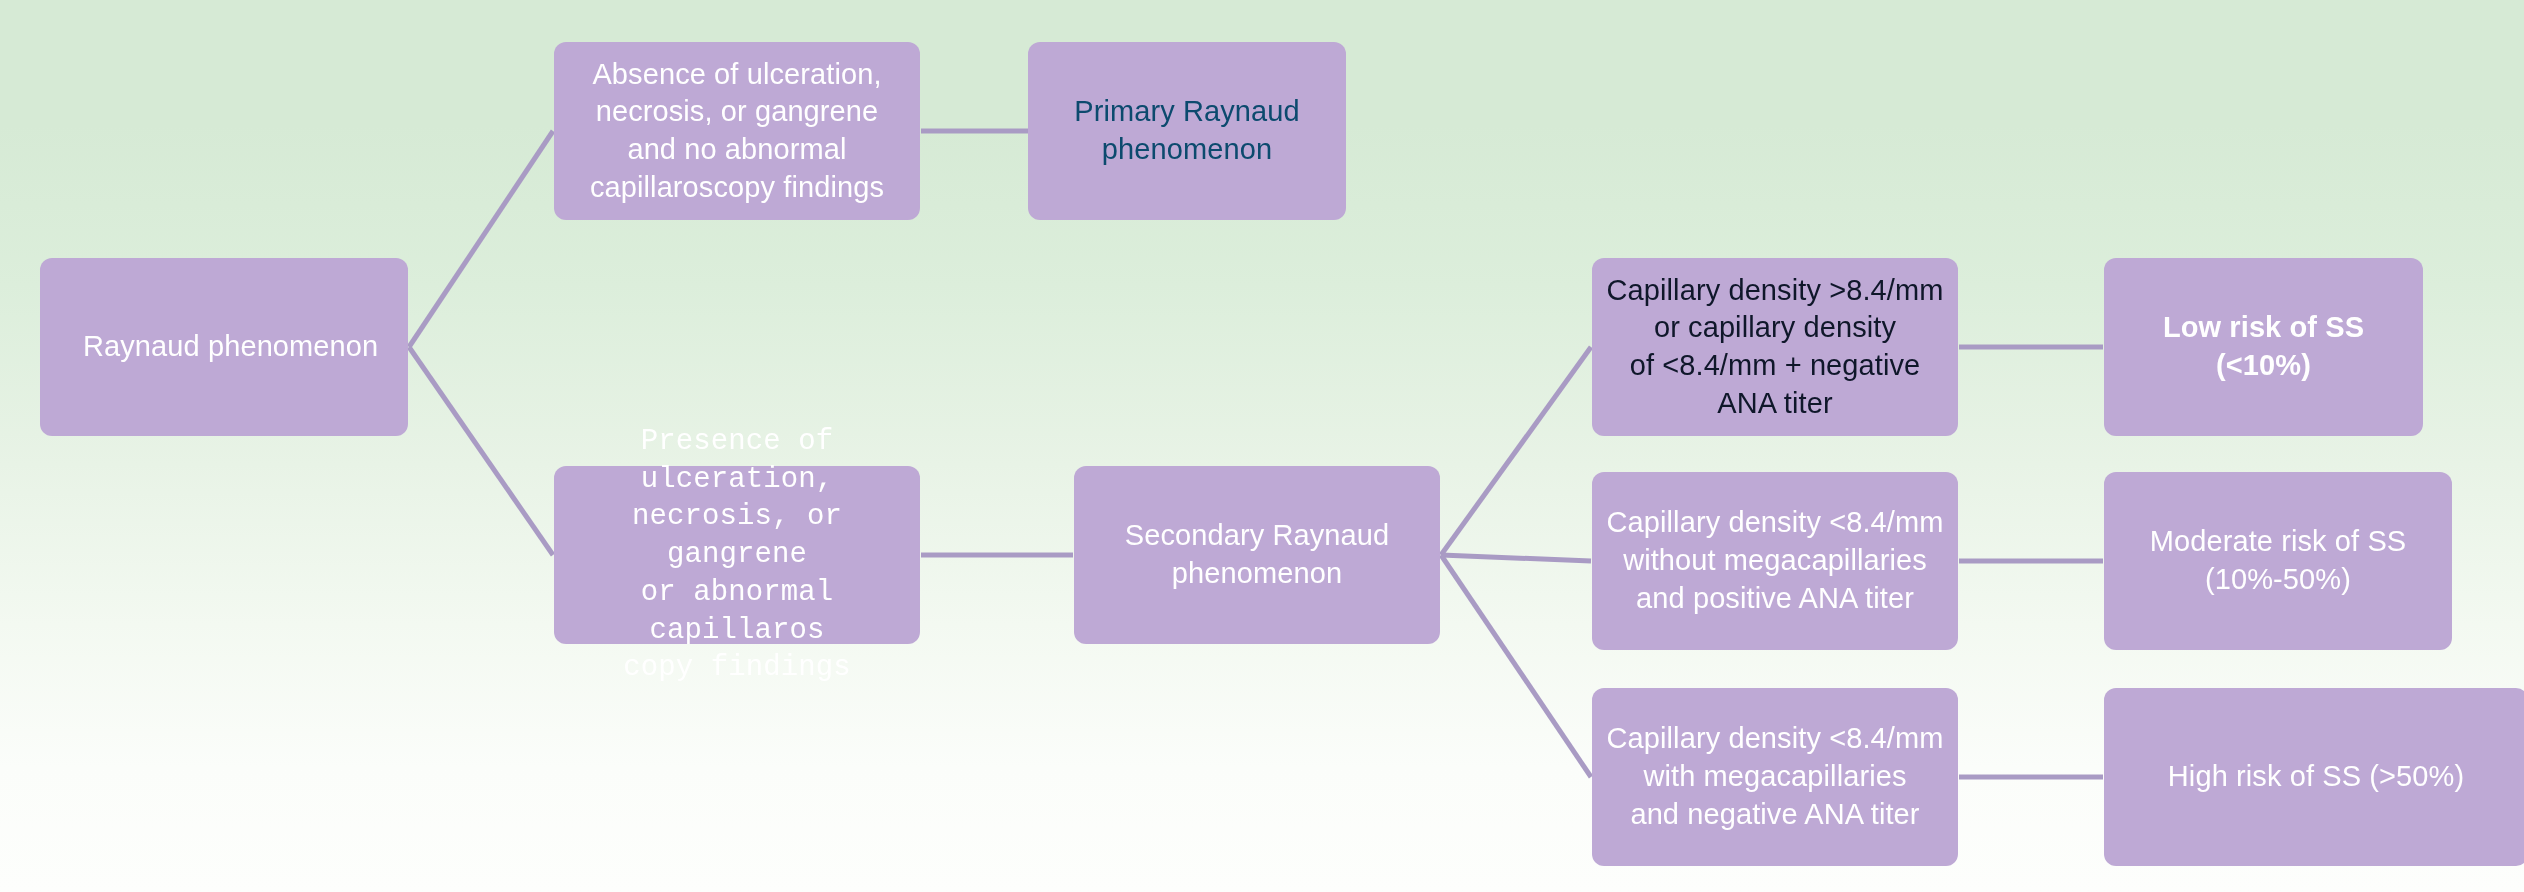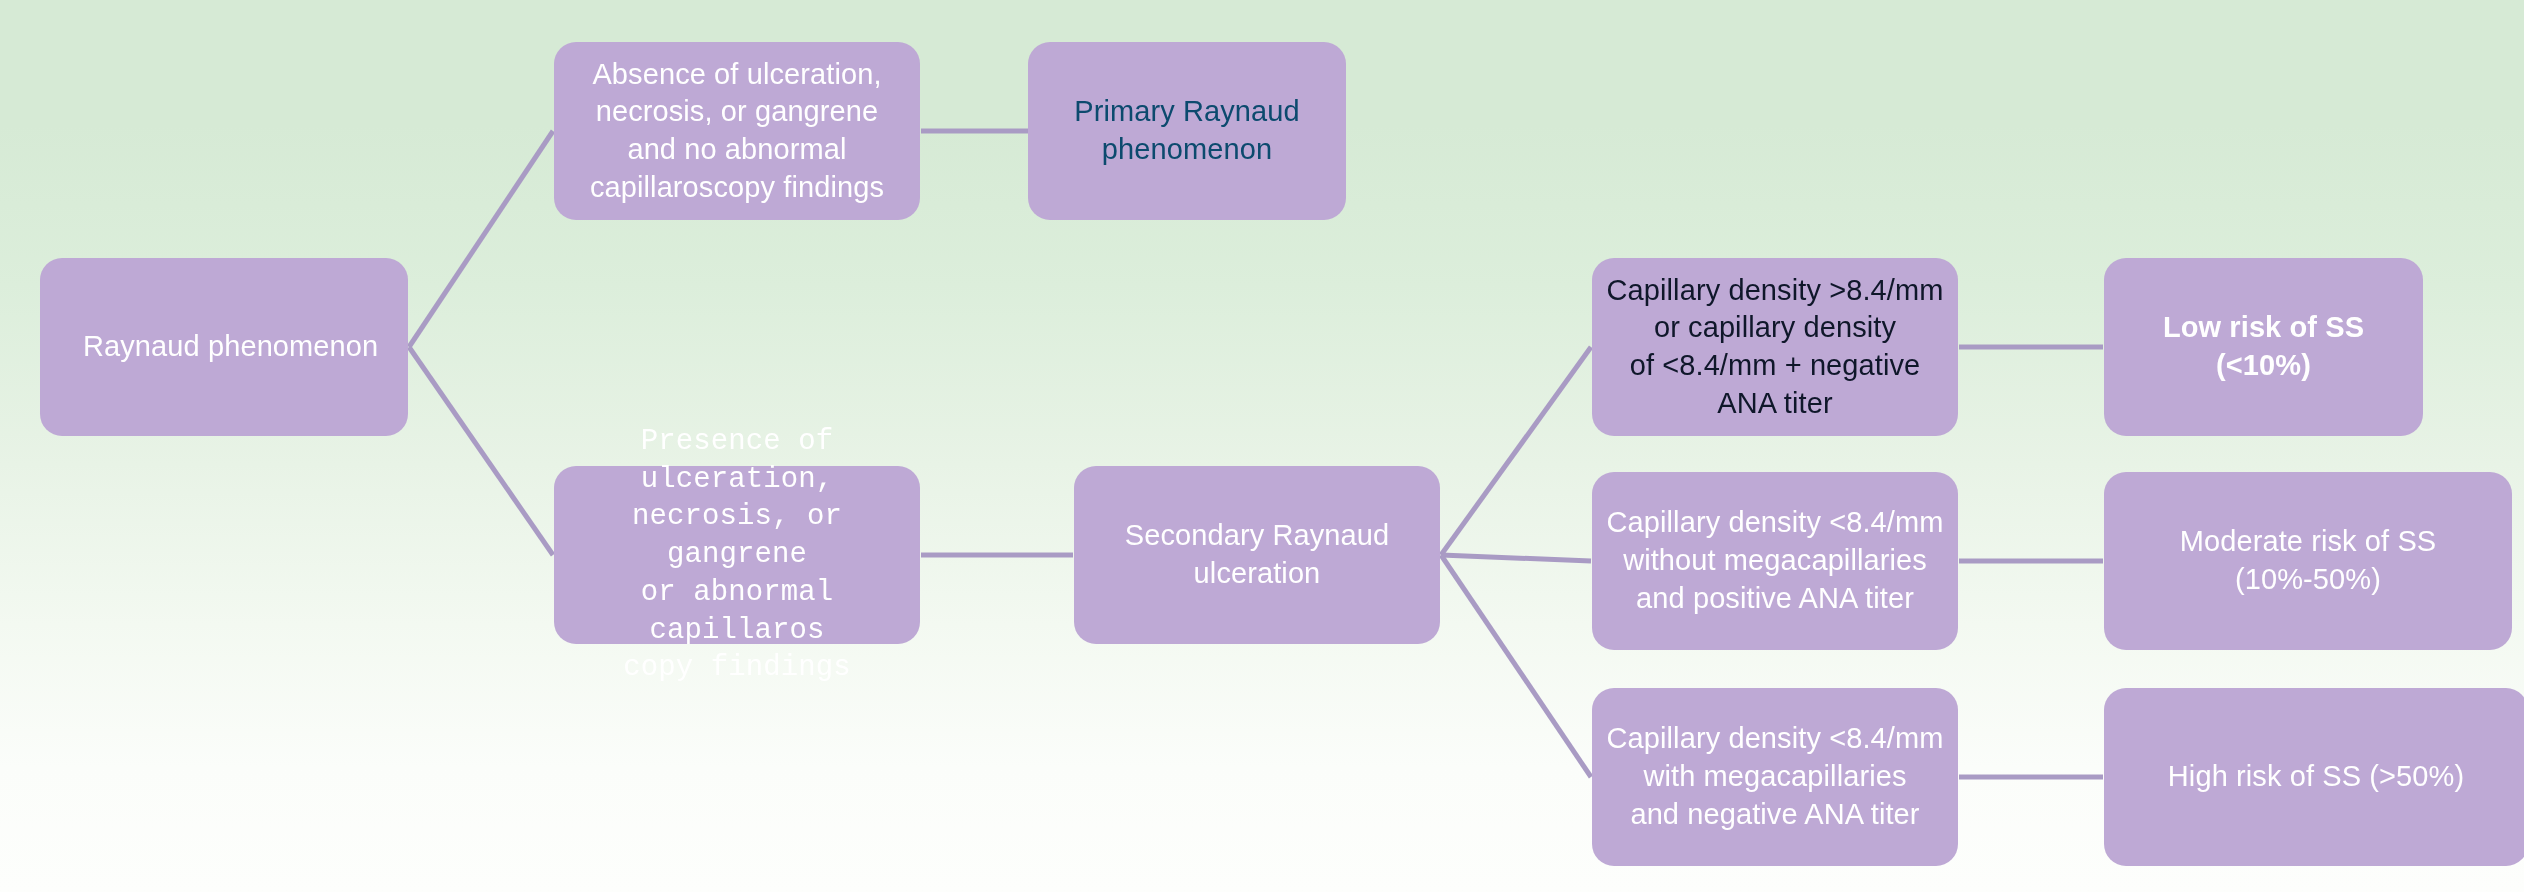--- a/index.html
+++ b/index.html
@@ -27,21 +27,21 @@
     left: 0;
     top: 0;
     width: 2524px;
     height: 892px;
     pointer-events: none;
   }
   .node {
     position: absolute;
     box-sizing: border-box;
     background: #bea9d5;
-    border-radius: 22px;
+    border-radius: 12px;
     display: flex;
     align-items: center;
     justify-content: center;
     text-align: center;
     color: #ffffff;
     font-size: 29px;
     line-height: 1.30;
     letter-spacing: 0.1px;
     padding: 8px 14px;
     z-index: 2;
@@ -87,42 +87,42 @@
 phenomenon</span>
       </div>
       <div class="node" style="left: 554px; top: 466px; width: 366px; height: 178px; background: rgb(190, 169, 213); color: rgb(255, 255, 255); font-family: Liberation Mono, monospace;">
         <span class="lines">Presence of ulceration,
 necrosis, or gangrene
 or abnormal capillaros
 copy findings</span>
       </div>
       <div class="node" style="left: 1074px; top: 466px; width: 366px; height: 178px; background: rgb(190, 169, 213); color: rgb(255, 255, 255);">
         <span class="lines">Secondary Raynaud
-ulceration</span>
+phenomenon</span>
       </div>
       <div class="node" style="left: 1592px; top: 258px; width: 366px; height: 178px; background: rgb(190, 169, 213); color: #0f172a;">
         <span class="lines">Capillary density &gt;8.4/mm
 or capillary density
 of &lt;8.4/mm + negative
 ANA titer</span>
       </div>
       <div class="node" style="left: 1592px; top: 472px; width: 366px; height: 178px; background: rgb(190, 169, 213); color: rgb(255, 255, 255);">
         <span class="lines">Capillary density &lt;8.4/mm
 without megacapillaries
 and positive ANA titer</span>
       </div>
       <div class="node" style="left: 1592px; top: 688px; width: 366px; height: 178px; background: rgb(190, 169, 213); color: rgb(255, 255, 255);">
         <span class="lines">Capillary density &lt;8.4/mm
 with megacapillaries
 and negative ANA titer</span>
       </div>
       <div class="node" style="left: 2104px; top: 258px; width: 319px; height: 178px; background: rgb(190, 169, 213); color: rgb(255, 255, 255); font-weight: bold;">
         <span class="lines">Low risk of SS (&lt;10%)</span>
       </div>
-      <div class="node" style="left: 2104px; top: 472px; width: 408px; height: 178px; background: rgb(190, 169, 213); color: rgb(255, 255, 255);">
+      <div class="node" style="left: 2104px; top: 472px; width: 348px; height: 178px; background: rgb(190, 169, 213); color: rgb(255, 255, 255);">
         <span class="lines">Moderate risk of SS
 (10%-50%)</span>
       </div>
       <div class="node" style="left: 2104px; top: 688px; width: 424px; height: 178px; background: rgb(190, 169, 213); color: rgb(255, 255, 255);">
         <span class="lines">High risk of SS (&gt;50%)</span>
       </div>
     </div>
 </div>
 
 </body></html>

